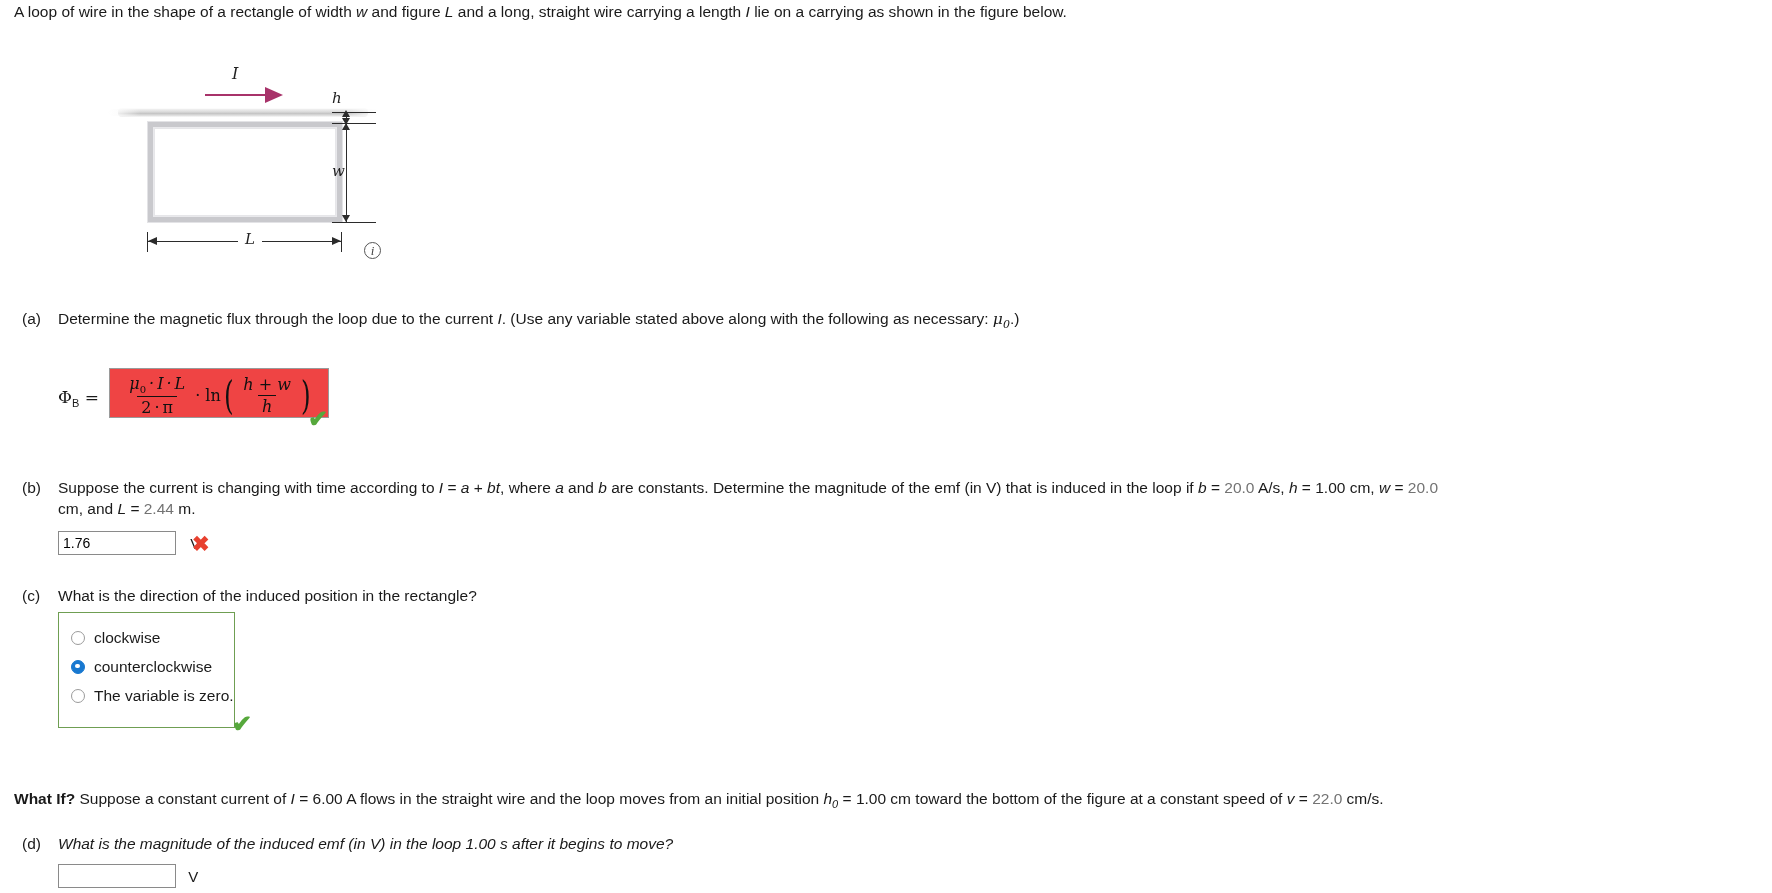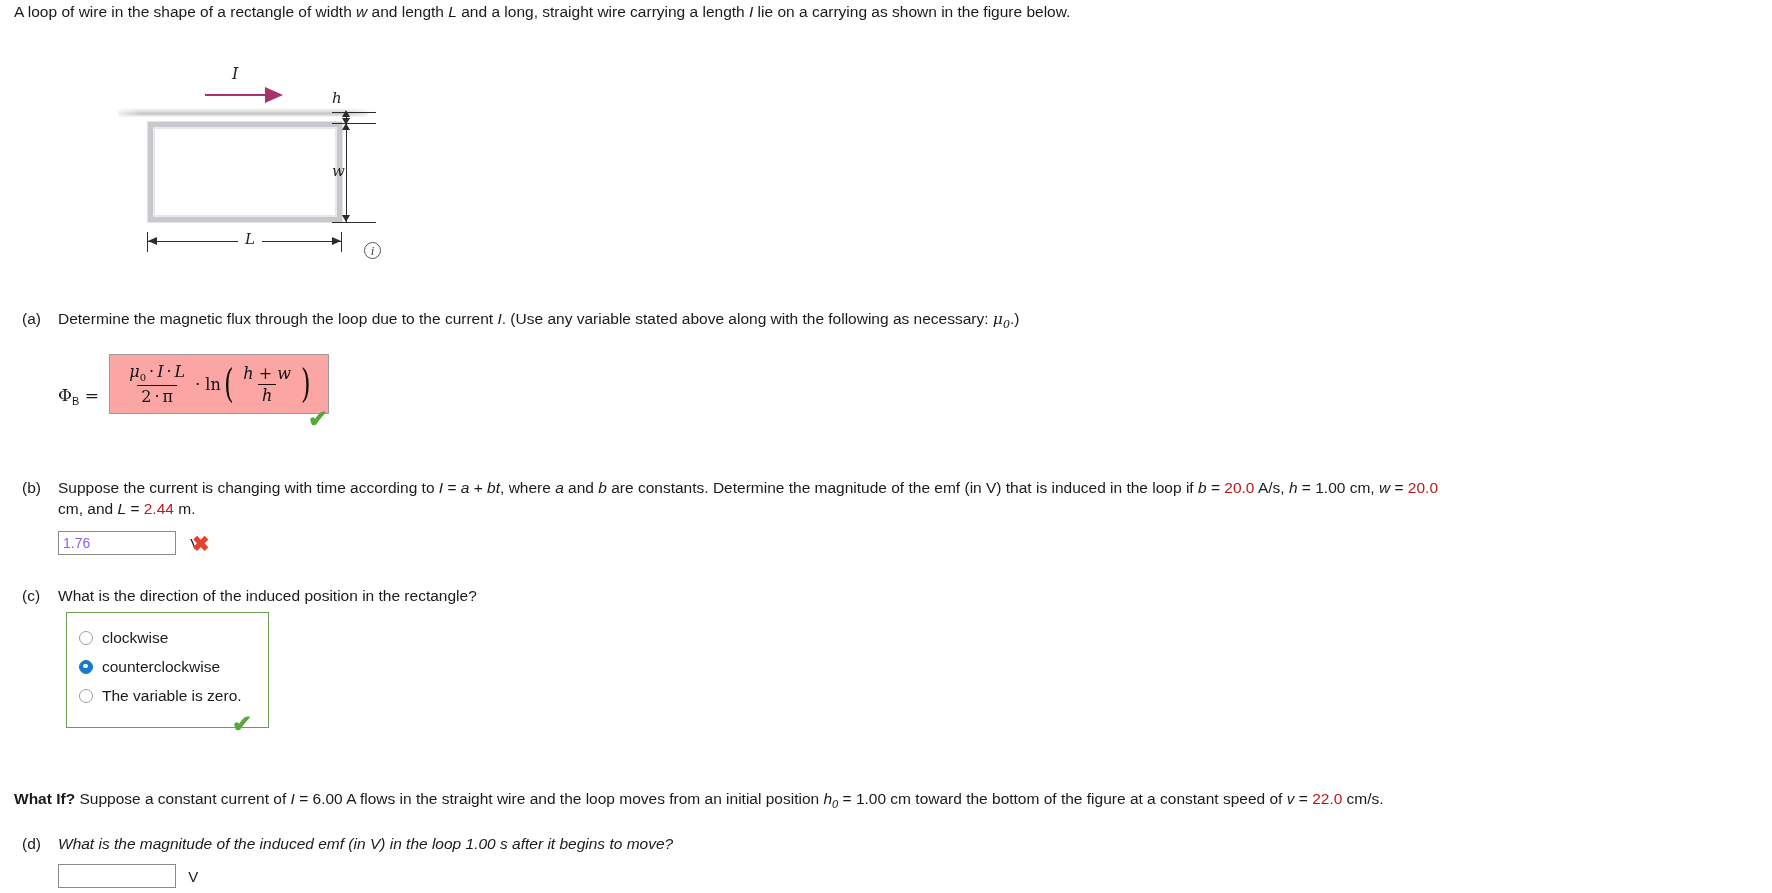--- a/index.html
+++ b/index.html
@@ -9,21 +9,21 @@
   }
   body {
     width: 1772px;
     height: 893px;
     font-family: "Liberation Sans", sans-serif;
     font-size: 15.5px;
     color: #1a1a1a;
     position: relative;
     overflow: hidden;
   }
-  .red { color: #b91c1c; }
+  .red { color: #737373; }
   .ital { font-style: italic; }
   .prompt {
     position: absolute;
     left: 14px;
     top: 2px;
     white-space: nowrap;
     line-height: 20px;
   }
   
   .figure {
@@ -163,25 +163,26 @@
     font-size: 17px;
     vertical-align: middle;
     padding-right: 6px;
     margin-top: 25px;
   }
   .phi-label sub { font-size: 11px; font-family:"Liberation Sans",sans-serif; }
   .formula-box {
     display: inline-block;
     vertical-align: middle;
     border: 1px solid #9a9a9a;
-    background: #fca5a5;
+    background: #ef4444;
     padding: 6px 14px 6px 12px;
-    height: 60px;
+    height: 50px;
     box-sizing: border-box;
     min-width: 200px;
+    margin-top: 14px;
   }
   .mathrow {
     display: inline-flex;
     align-items: center;
     font-family: "DejaVu Serif", serif;
     font-size: 16px;
     color: #111;
     height: 100%;
   }
   .frac {
@@ -219,33 +220,33 @@
   }
   input.ansbox {
     border: 1px solid #8a8a8a;
     background: #fff;
     height: 24px;
     width: 118px;
     box-sizing: border-box;
     font-family: "Liberation Sans", sans-serif;
     font-size: 14px;
     padding: 1px 4px;
-    color: #8b5cf6;
+    color: #000000;
     border-radius: 0;
   }
   .unit {
     font-size: 15px;
     color: #1a1a1a;
   }
   
   .radio-group {
     position: absolute;
-    left: 66px;
+    left: 58px;
     top: 612px;
-    width: 203px;
+    width: 177px;
     height: 116px;
     border: 1px solid #6f9e52;
     background: #fff;
     box-sizing: border-box;
     padding: 10px 0 0 12px;
   }
   .radio-opt {
     display: flex;
     align-items: center;
     height: 29px;
@@ -278,21 +279,21 @@
     position: absolute;
     left: 14px;
     top: 790px;
     white-space: nowrap;
   }
   .whatif b { font-weight: bold; }
 </style>
 </head>
 <body>
 
-<div class="prompt"><span>A loop of wire in the shape of a rectangle of width </span><span class="ital">w</span><span> and length </span><span class="ital">L</span><span> and a long, straight wire carrying a length </span><span class="ital">I</span><span> lie on a carrying as shown in the figure below.</span></div>
+<div class="prompt"><span>A loop of wire in the shape of a rectangle of width </span><span class="ital">w</span><span> and figure </span><span class="ital">L</span><span> and a long, straight wire carrying a length </span><span class="ital">I</span><span> lie on a carrying as shown in the figure below.</span></div>
 
 <div class="figure">
   <div class="cur-label">I</div>
   <div class="cur-arrow-line"></div>
   <div class="cur-arrow-head"></div>
   <div class="straight-wire"></div>
   <div class="loop-outer">
     <div class="loop-inner"></div>
   </div>
 

